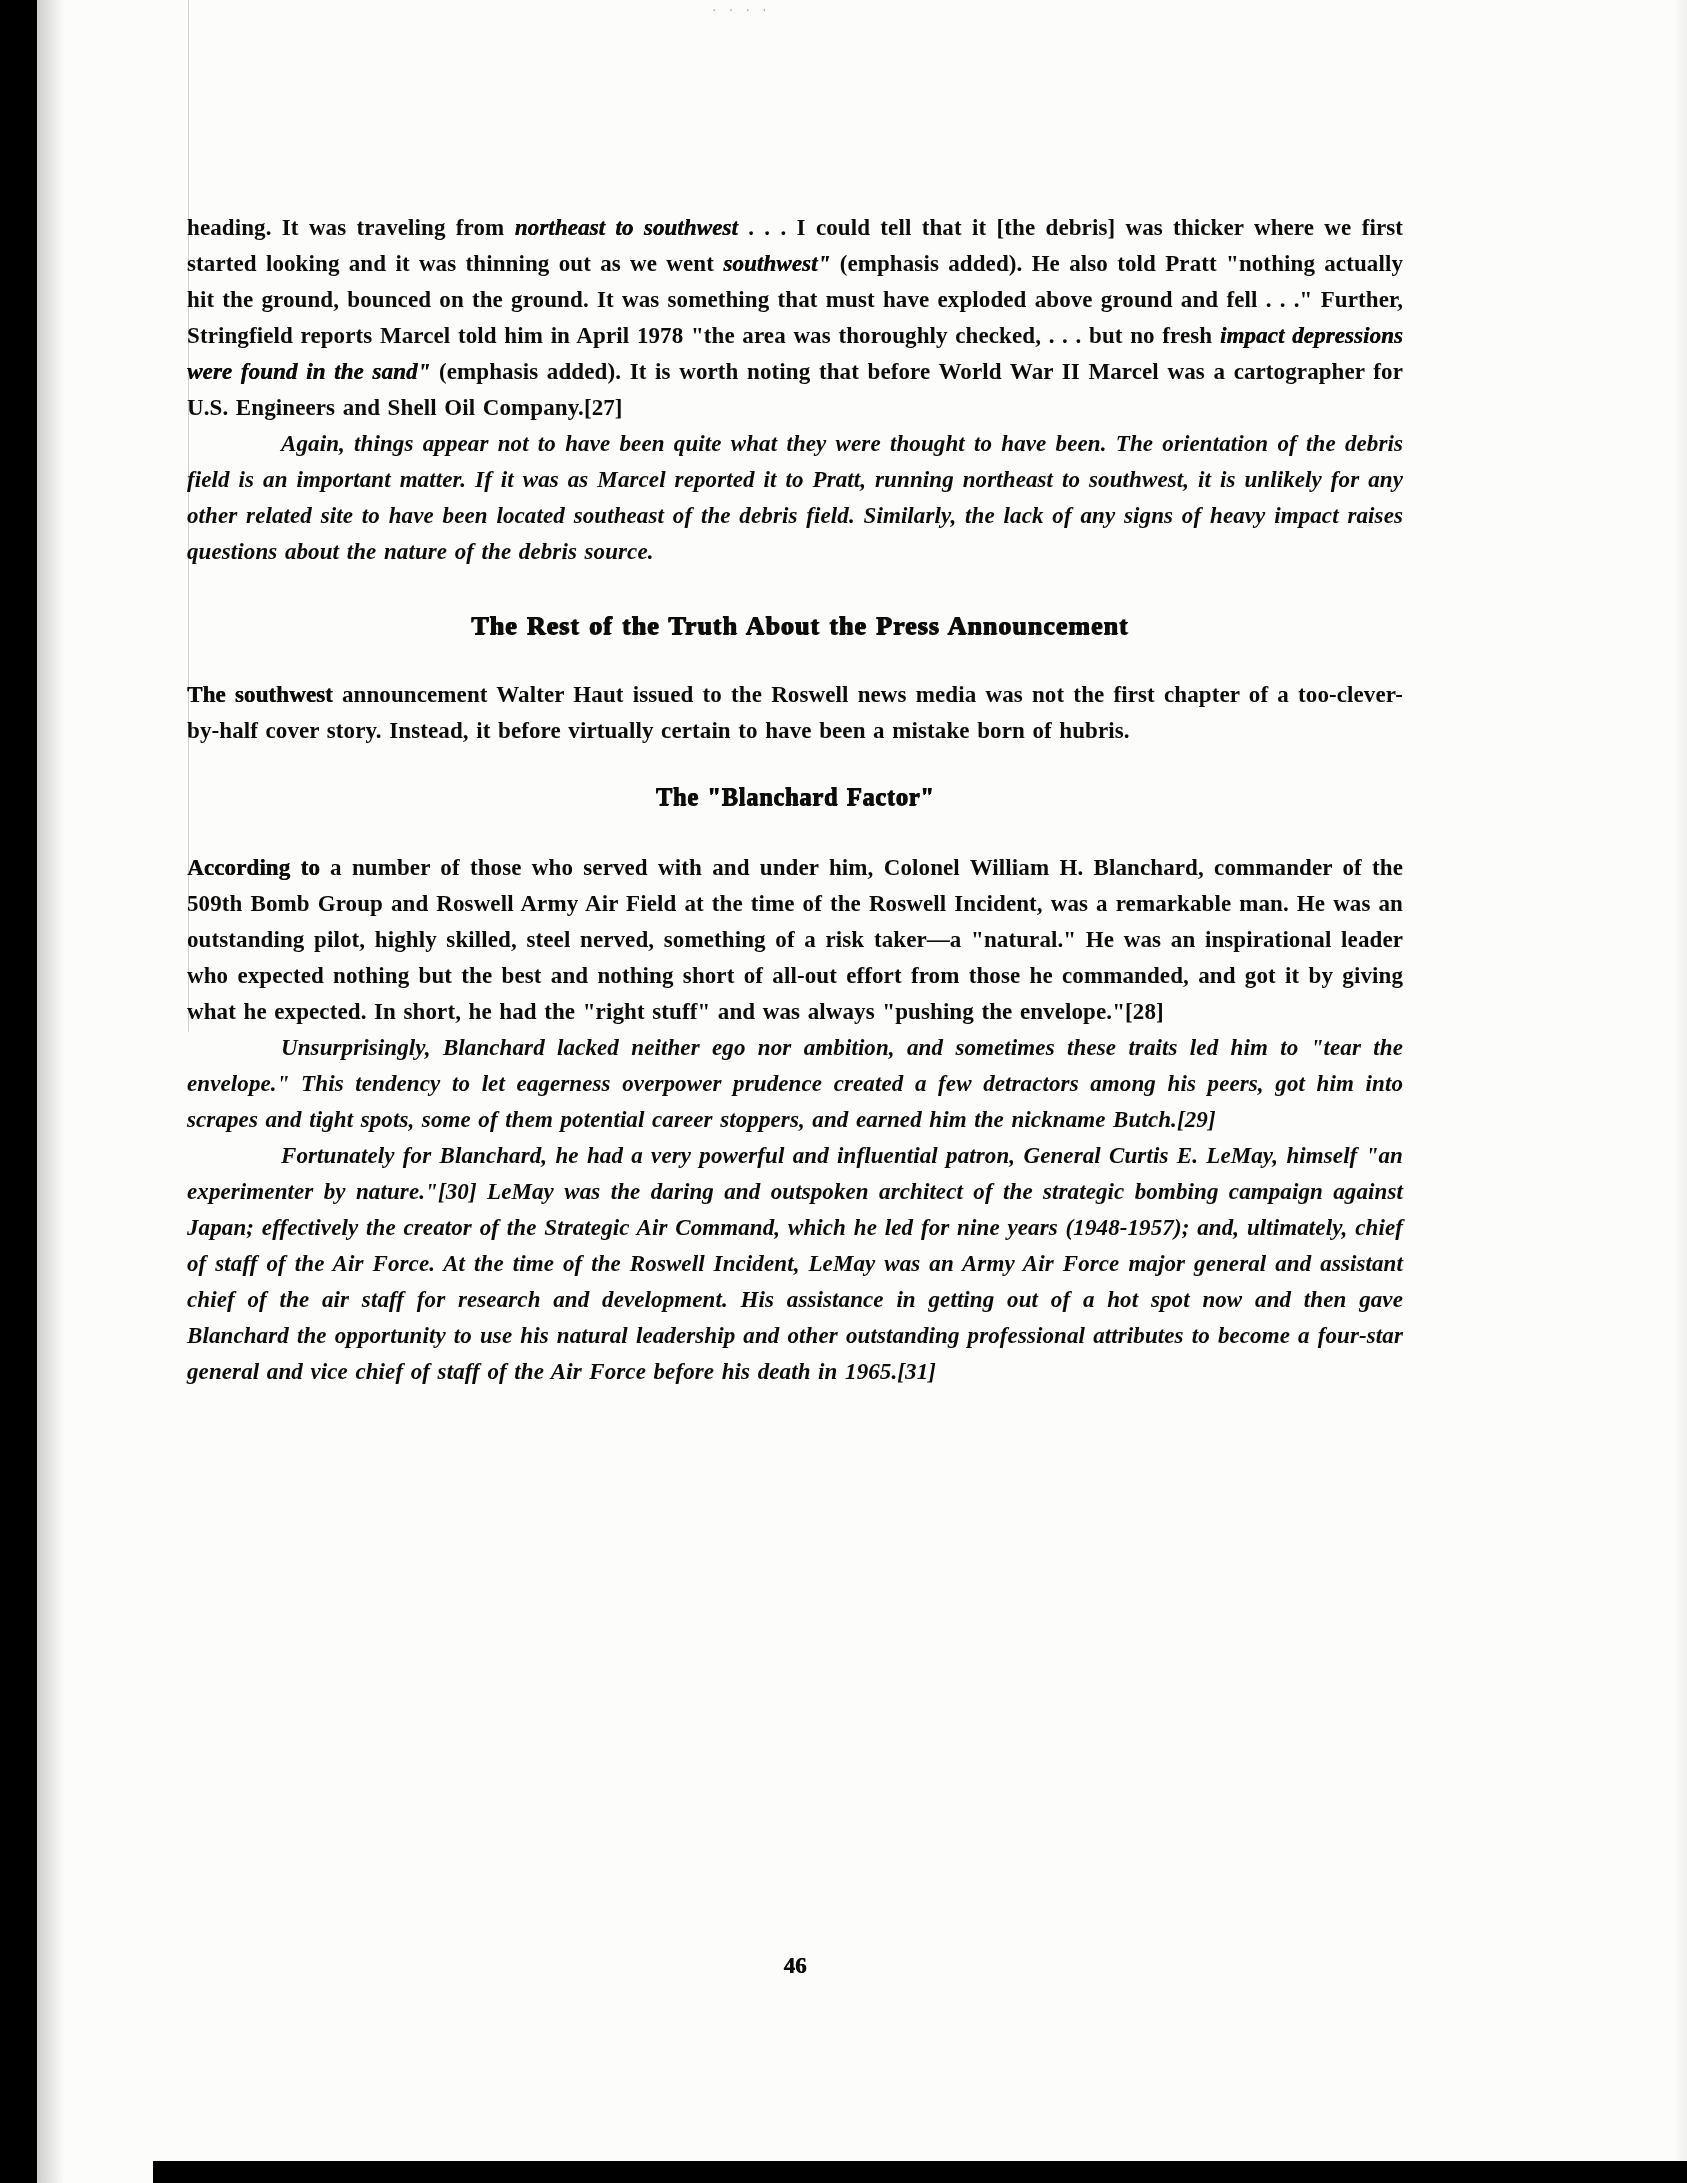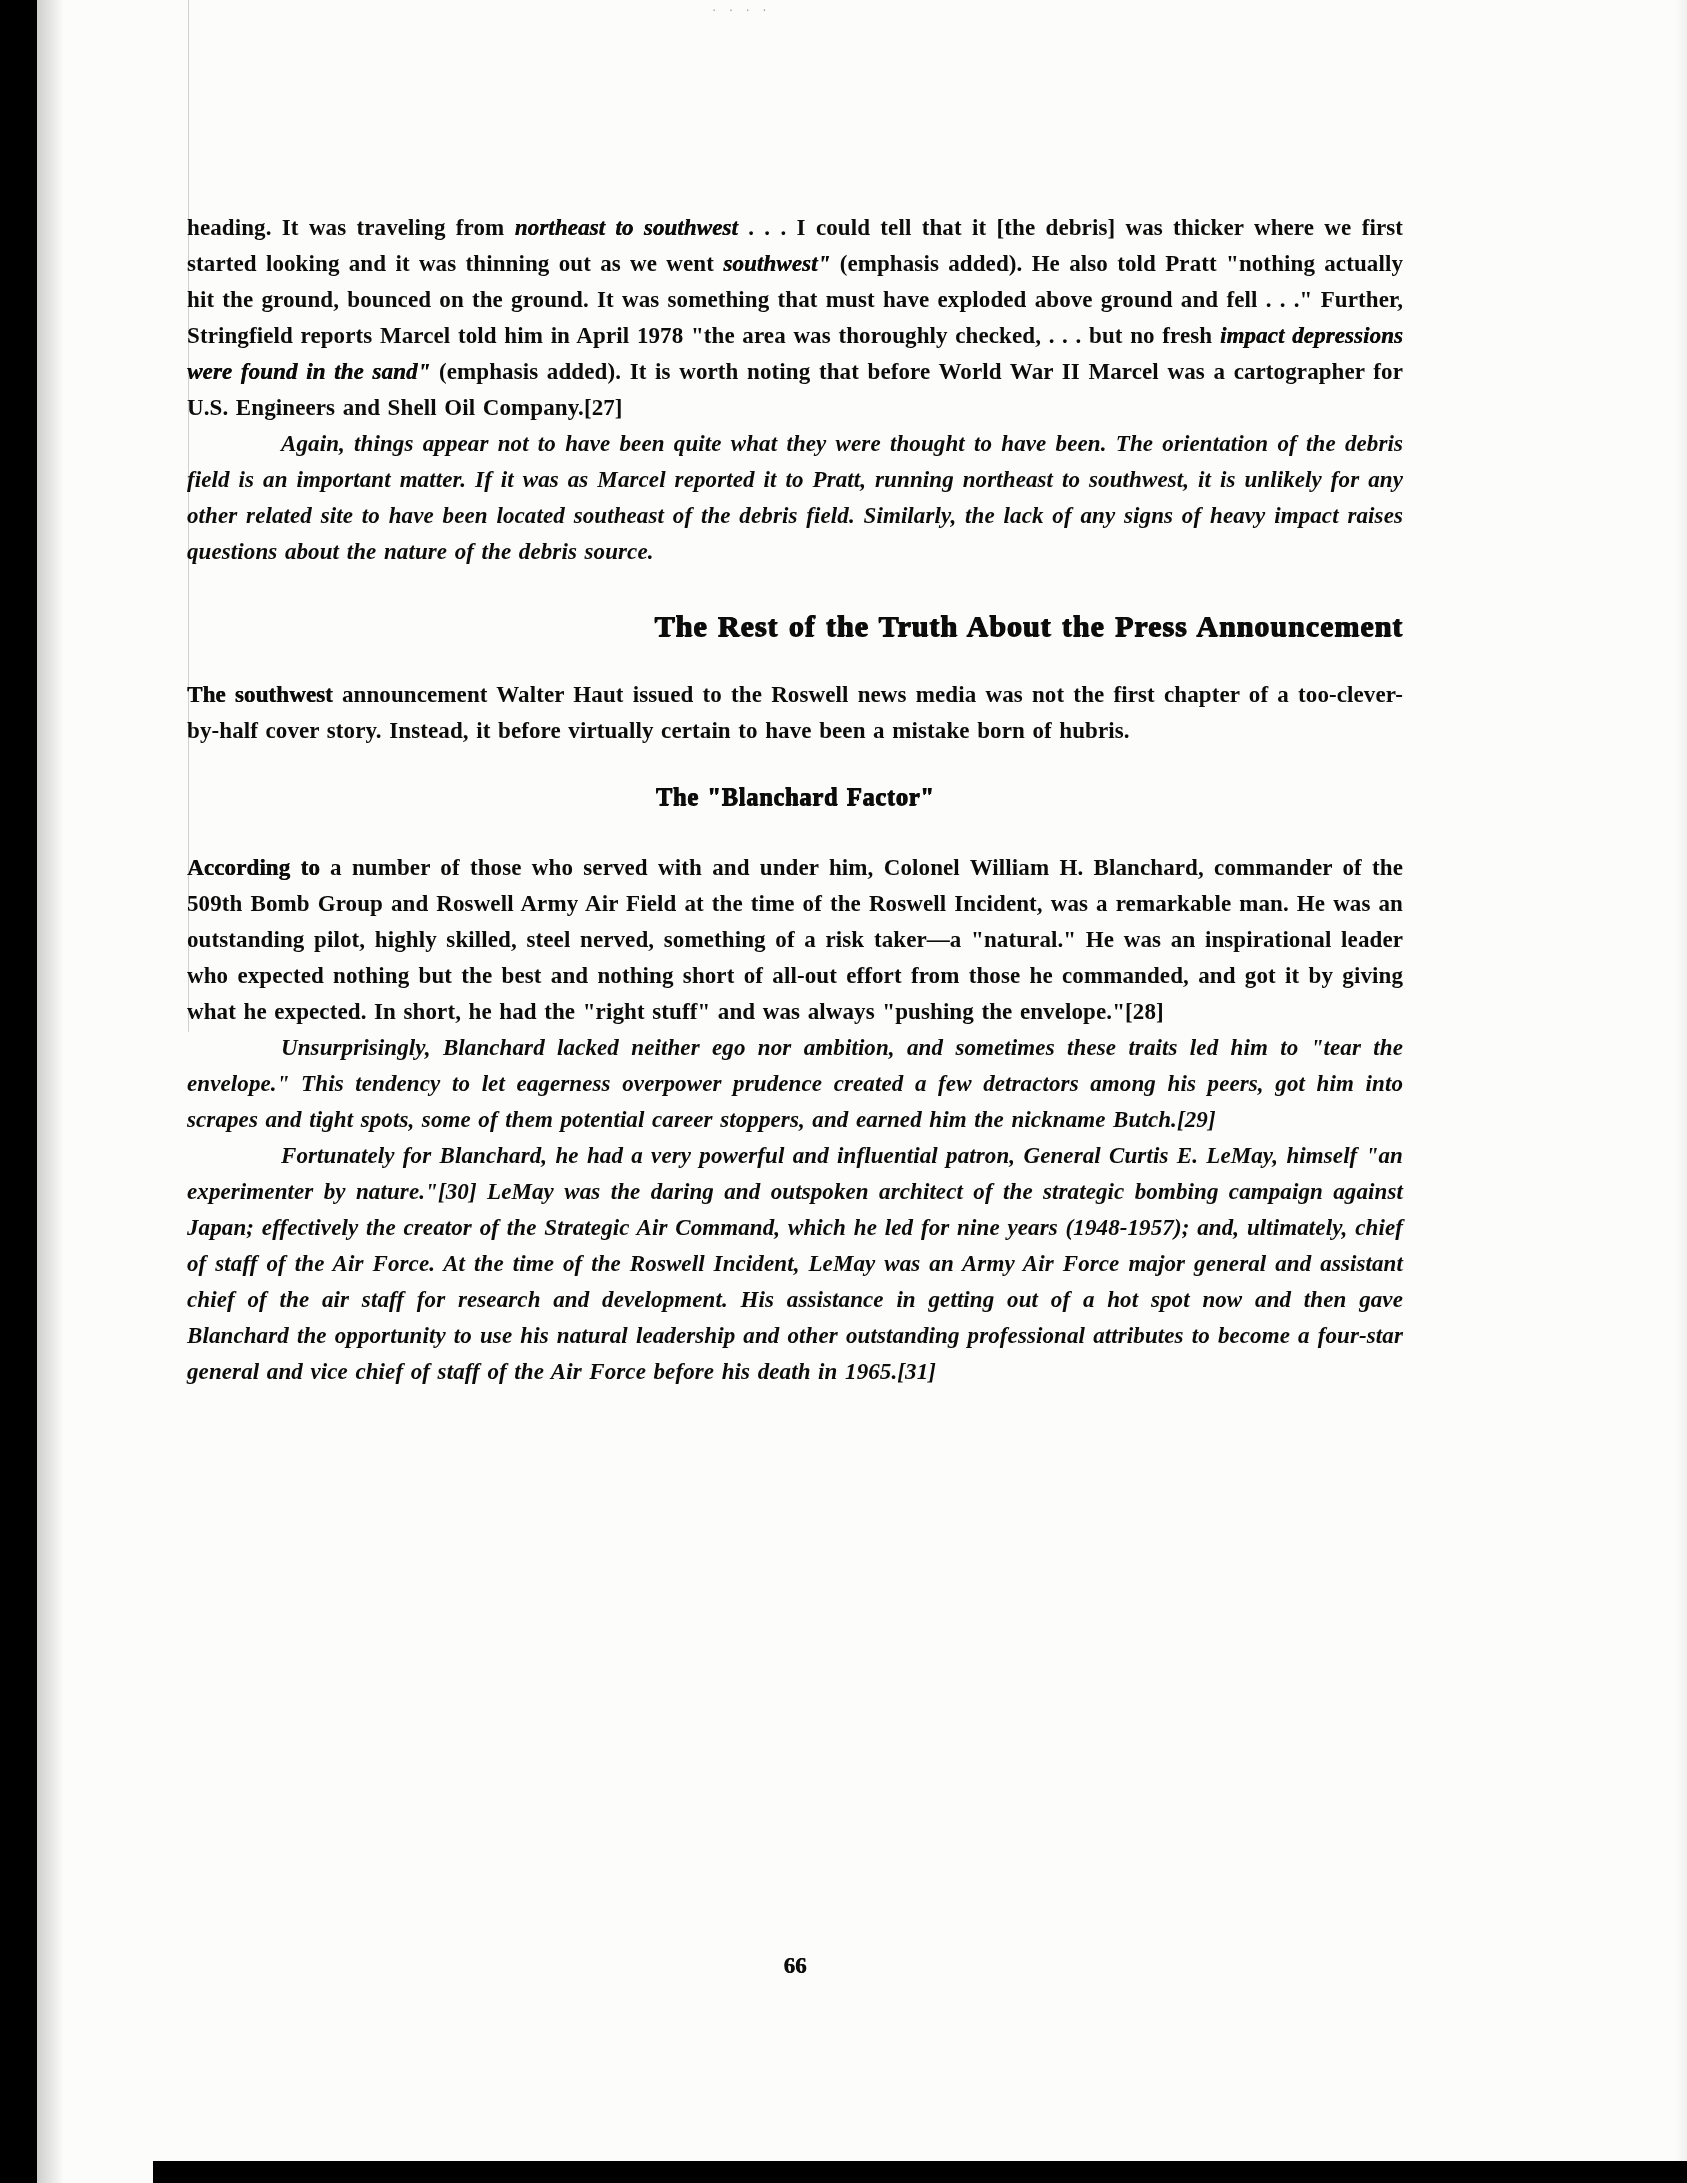--- a/index.html
+++ b/index.html
@@ -55,24 +55,24 @@
     font-weight: 700;
     letter-spacing: 0.1px;
     word-spacing: 1.7px;
   }
   .para { margin: 0; }
   .para.indent { text-indent: 94px; font-style: italic; }
   .seg { }
   .seg-i { font-style: italic; font-weight: 700; text-shadow: 0.4px 0 0 currentColor; }
   .seg-b { text-shadow: 0.5px 0 0 currentColor; }
   .heading {
-    font-size: 30px;
+    font-size: 26px;
     line-height: 37px;
     margin: 37px 0 33px 9.3px;
-    text-align: right;
+    text-align: center;
     letter-spacing: 1px;
     text-shadow: 1.1px 0 0 currentColor, 0 0.5px 0 currentColor;
   }
   .subheading {
     font-size: 24.5px;
     line-height: 30px;
     margin: 33px 0 38px 0;
     text-align: center;
     letter-spacing: 0.7px;
     text-shadow: 0.9px 0 0 currentColor, 0 0.5px 0 currentColor;
@@ -102,18 +102,18 @@
       <p class="para"><span class="seg">heading. It was traveling from </span><span class="seg-i">northeast to southwest</span><span class="seg"> . . .  I could tell that it [the debris] was thicker where we first started looking and it was thinning out as we went </span><span class="seg-i">southwest"</span><span class="seg"> (emphasis added).  He also told Pratt "nothing actually hit the ground, bounced on the ground. It was something that must have exploded above ground and fell . . ."  Further, Stringfield reports Marcel told him in April 1978 "the area was thoroughly checked, . . . but no fresh </span><span class="seg-i">impact depressions were found in the sand"</span><span class="seg"> (emphasis added). It is worth noting that before World War II Marcel was a cartographer for U.S. Engineers and Shell Oil Company.[27]</span></p>
       <p class="para indent"><span class="seg">Again, things appear not to have been quite what they were thought to have been. The orientation of the debris field is an important matter.  If it was as Marcel reported it to Pratt, running northeast to southwest, it is unlikely for any other related site to have been located southeast of the debris field. Similarly, the lack of any signs of heavy impact raises questions about the nature of the debris source.</span></p>
       <h2 class="heading">The Rest of the Truth About the Press Announcement</h2>
       <p class="para"><span class="seg-b">The southwest</span><span class="seg"> announcement Walter Haut issued to the Roswell news media was not the first chapter of a too-clever-by-half cover story.  Instead, it before virtually certain to have been a mistake born of hubris.</span></p>
       <h3 class="subheading">The "Blanchard Factor"</h3>
       <p class="para"><span class="seg-b">According to</span><span class="seg"> a number of those who served with and under him, Colonel William H. Blanchard, commander of the 509th Bomb Group and Roswell Army Air Field at the time of the Roswell Incident, was a remarkable man.  He was an outstanding pilot, highly skilled, steel nerved, something of a risk taker—a "natural."  He was an inspirational leader who expected nothing but the best and nothing short of all-out effort from those he commanded, and got it by giving what he expected.  In short, he had the "right stuff" and was always "pushing the envelope."[28]</span></p>
       <p class="para indent"><span class="seg">Unsurprisingly, Blanchard lacked neither ego nor ambition, and sometimes these traits led him to "tear the envelope."  This tendency to let eagerness overpower prudence created a few detractors among his peers, got him into scrapes and tight spots, some of them potential career stoppers, and earned him the nickname Butch.[29]</span></p>
       <p class="para indent"><span class="seg">Fortunately for Blanchard, he had a very powerful and influential patron, General Curtis E. LeMay, himself "an experimenter by nature."[30]  LeMay was the daring and outspoken architect of the strategic bombing campaign against Japan; effectively the creator of the Strategic Air Command, which he led for nine years (1948-1957); and, ultimately, chief of staff of the Air Force.  At the time of the Roswell Incident, LeMay was an Army Air Force major general and assistant chief of the air staff for research and development.  His assistance in getting out of a hot spot now and then gave Blanchard the opportunity to use his natural leadership and other outstanding professional attributes to become a four-star general and vice chief of staff of the Air Force before his death in 1965.[31]</span></p>
     </div>
 
-  <div class="page-number">66</div>
+  <div class="page-number">46</div>
 
   <div class="edge-bottom"></div>
 
 </div>
 
 
 </body></html>

